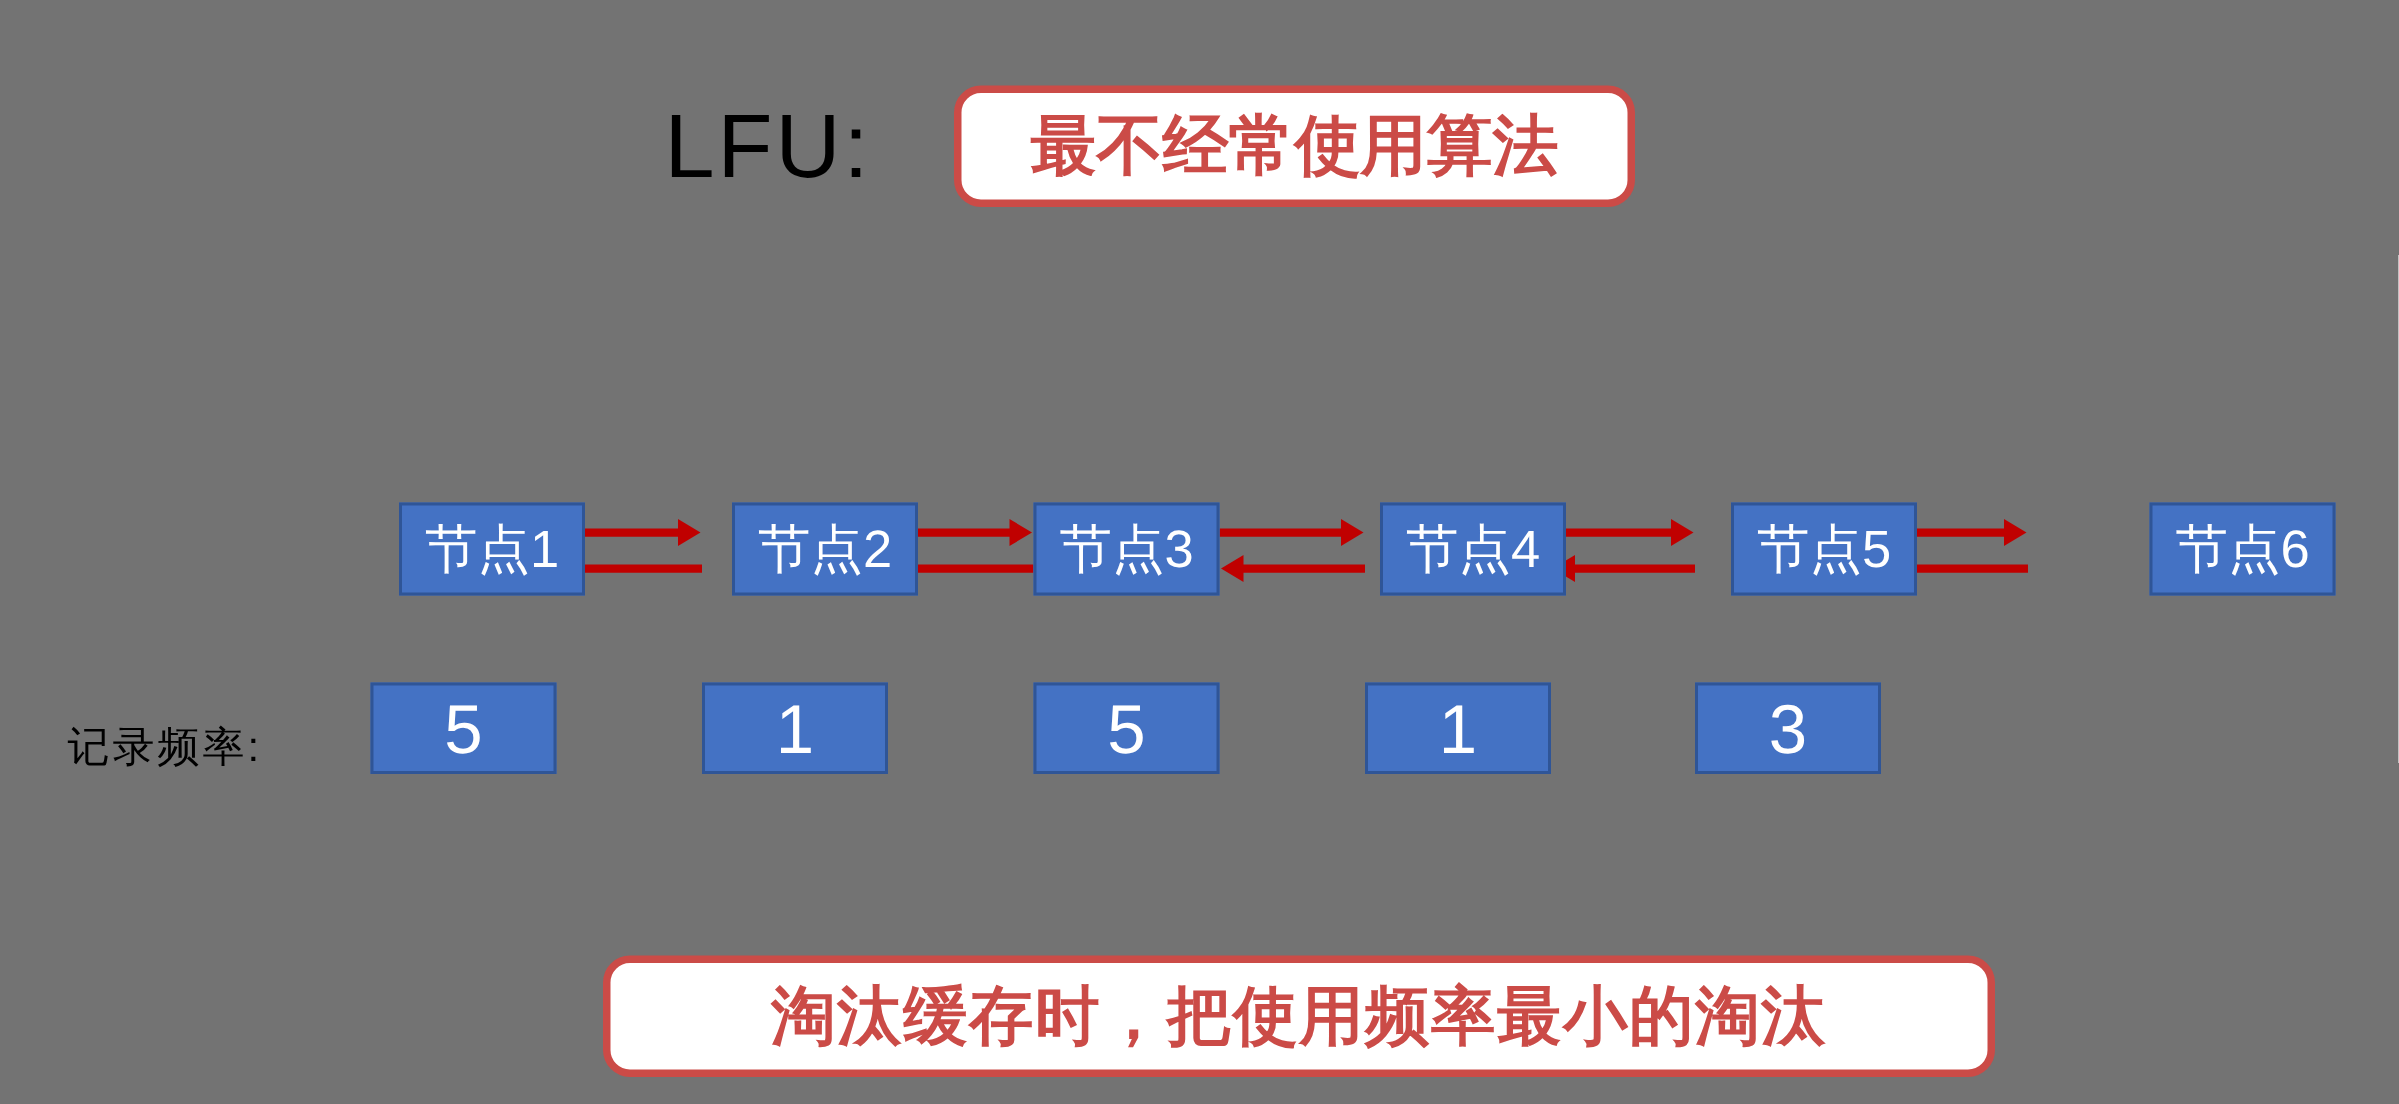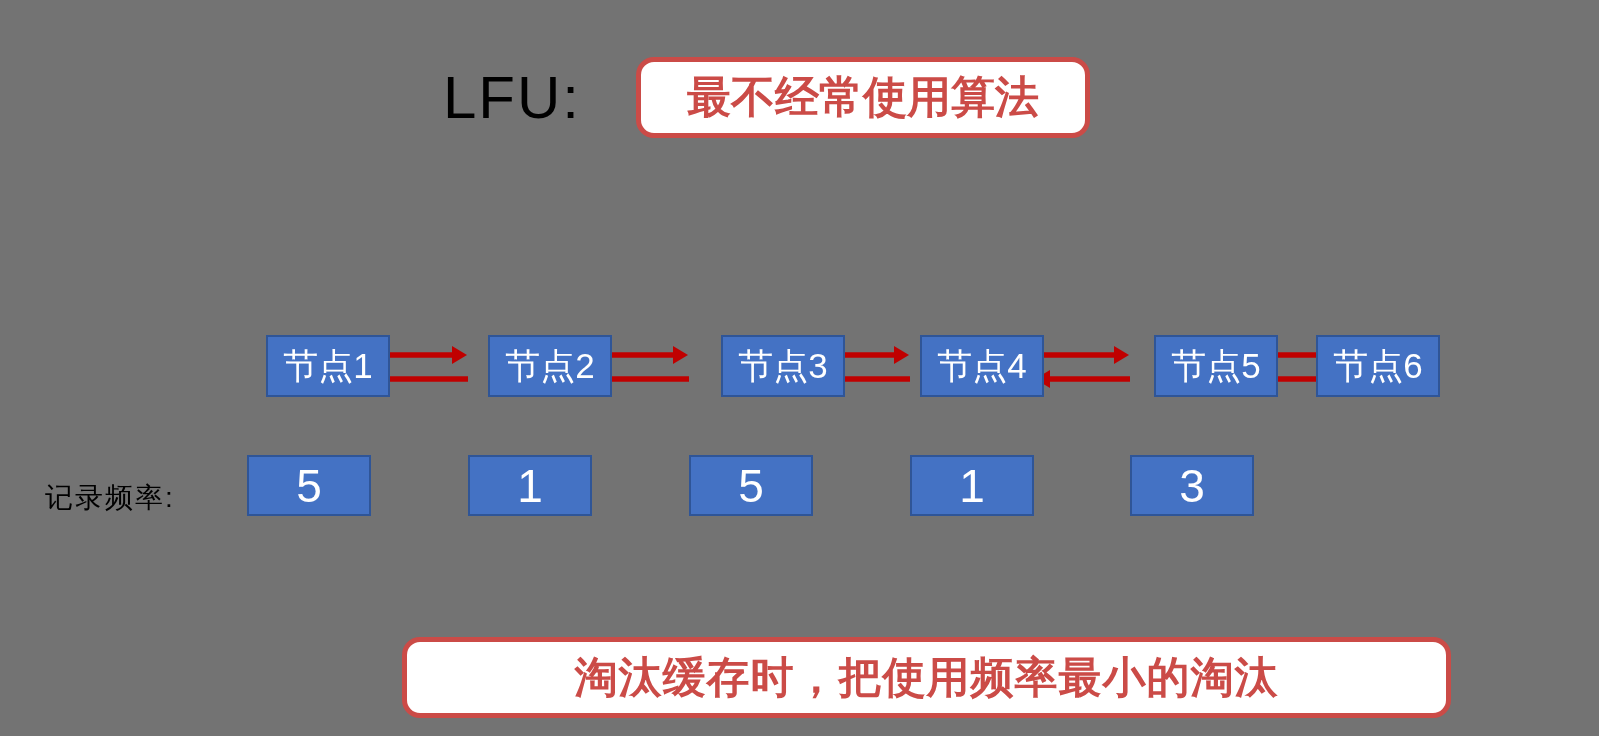--- a/index.html
+++ b/index.html
@@ -38,21 +38,21 @@
     font-weight: bold;
     box-sizing: border-box;
     background: #ffffff;
     text-align: right;
   }
   .title-callout {
     left: 636px; top: 57px; width: 454px; height: 81px;
     font-size: 44px;
   }
   .footer-callout {
-    left: 402px; top: 637px; width: 1049px; height: 81px;
+    left: 402px; top: 637px; width: 928px; height: 81px;
     font-size: 43px;
     letter-spacing: 1px;
   }
 
   
   .node-box {
     position: absolute;
     top: 335px;
     width: 124px; height: 62px;
     background: var(--node-fill);
@@ -140,24 +140,24 @@
       </g>
       <g>
         <line x1="1352" y1="379" x2="1268" y2="379" stroke="#C00000" stroke-width="5.5"></line>
         <polygon points="1255,379 1270,370 1270,388" fill="#C00000"></polygon>
       </g>
     </svg>
 
   <div id="nodes-layer">
       <div class="node-box" style="left: 254px; margin-left: 12px;">节点1</div>
       <div class="node-box" style="left: 488px;">节点2</div>
-      <div class="node-box" style="left: 721px;">节点3</div>
+      <div class="node-box" style="left: 689px;">节点3</div>
       <div class="node-box" style="left: 920px;">节点4</div>
       <div class="node-box" style="left: 1154px;">节点5</div>
-      <div class="node-box" style="left: 1316px;">节点6</div>
+      <div class="node-box" style="left: 1433px;">节点6</div>
     </div>
 
   <div class="abs freq-label">记录频率:</div>
 
   <div id="freq-layer">
       <div class="freq-box" style="left: 247px;">5</div>
       <div class="freq-box" style="left: 468px;">1</div>
       <div class="freq-box" style="left: 689px;">5</div>
       <div class="freq-box" style="left: 910px;">1</div>
       <div class="freq-box" style="left: 1130px;">3</div>

